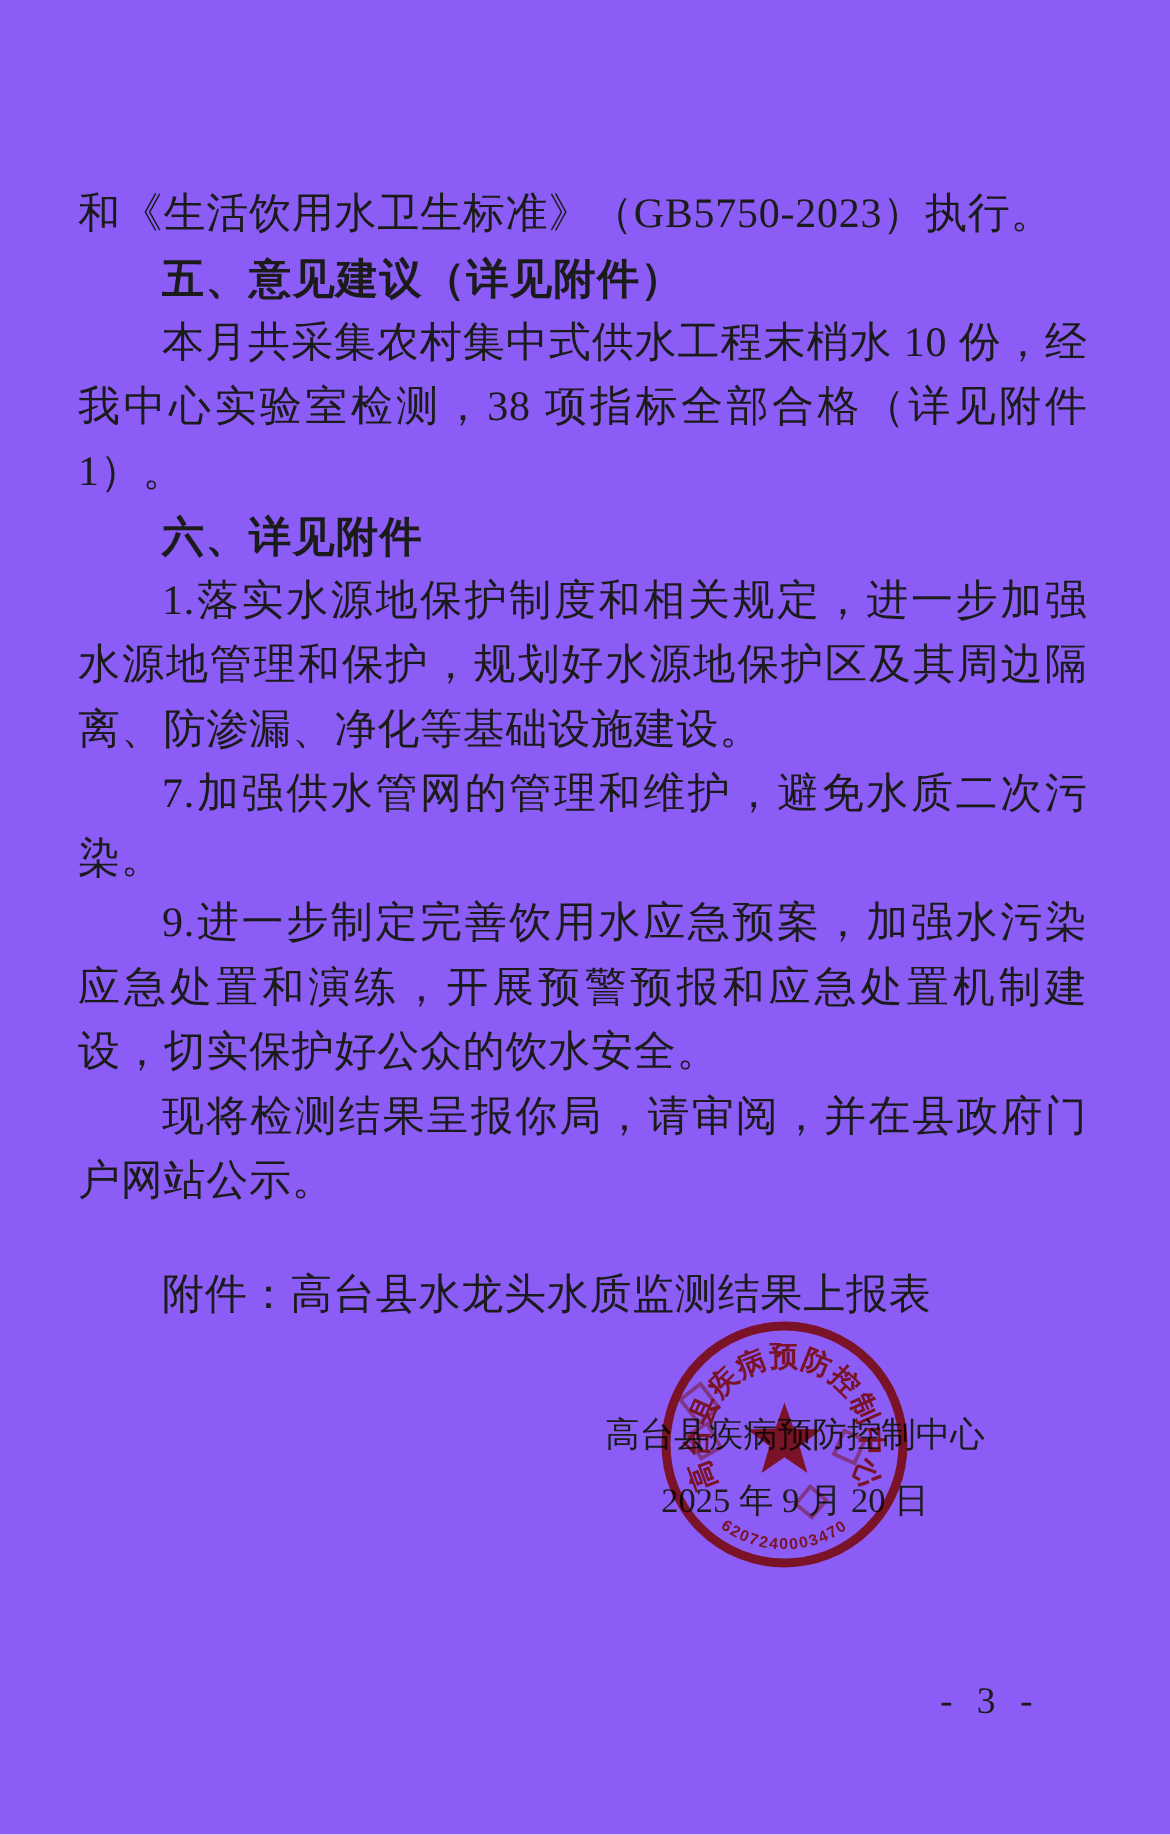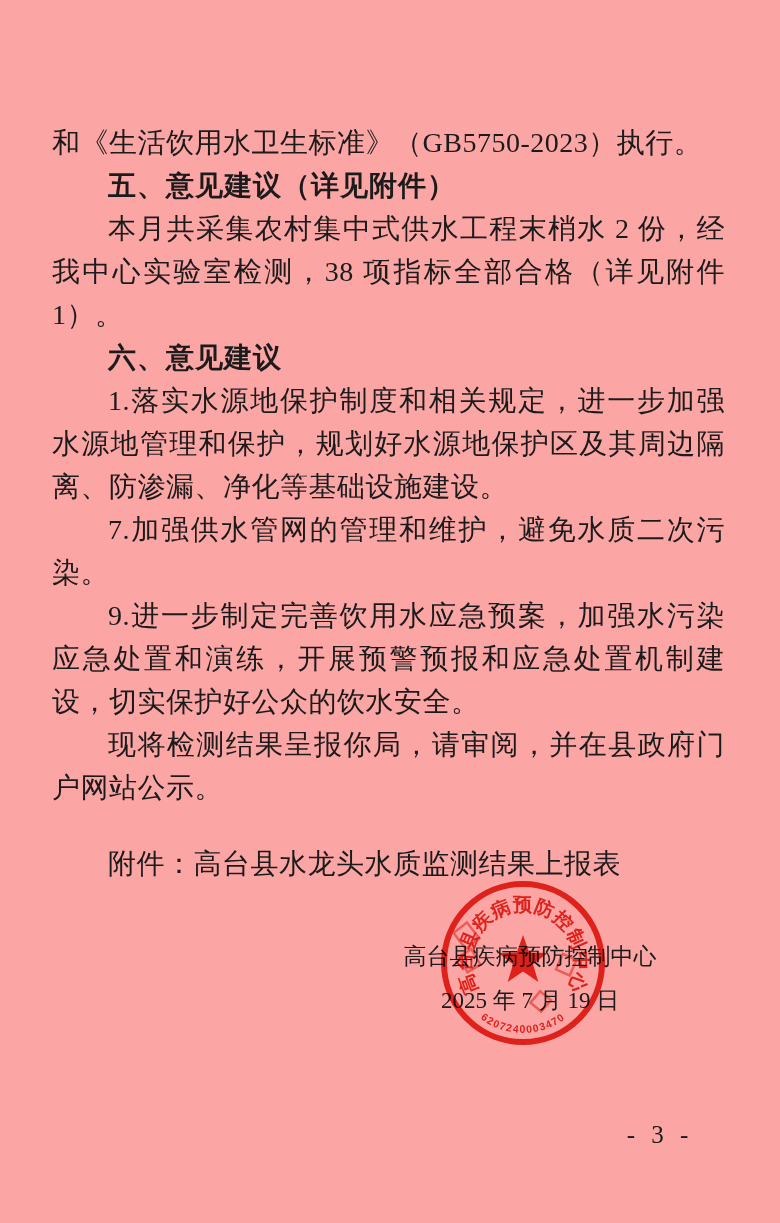--- a/index.html
+++ b/index.html
@@ -4,21 +4,21 @@
 <style>
   html, body {
     margin: 0;
     padding: 0;
     background: #ffffff;
   }
   .page {
     position: relative;
     width: 780px;
     height: 1223px;
-    background: #fca5a5;
+    background: #8b5cf6;
     overflow: hidden;
     font-family: "Liberation Serif", serif;
     color: #1b1b1b;
   }
   .doc-body {
     position: absolute;
     top: 121px;
     left: 52px;
     width: 673px;
   }
@@ -88,31 +88,31 @@
   }
 </style>
 </head>
 <body>
 
 <div class="page">
 
   <div class="doc-body">
     <p class="plain">和《生活饮用水卫生标准》（GB5750-2023）执行。</p>
     <p class="heading">五、意见建议（详见附件）</p>
-    <p class="indent">本月共采集农村集中式供水工程末梢水 2 份，经我中心实验室检测，38 项指标全部合格（详见附件 1）。</p>
-    <p class="heading">六、意见建议</p>
+    <p class="indent">本月共采集农村集中式供水工程末梢水 10 份，经我中心实验室检测，38 项指标全部合格（详见附件 1）。</p>
+    <p class="heading">六、详见附件</p>
     <p class="indent">1.落实水源地保护制度和相关规定，进一步加强水源地管理和保护，规划好水源地保护区及其周边隔离、防渗漏、净化等基础设施建设。</p>
     <p class="indent">7.加强供水管网的管理和维护，避免水质二次污染。</p>
     <p class="indent">9.进一步制定完善饮用水应急预案，加强水污染应急处置和演练，开展预警预报和应急处置机制建设，切实保护好公众的饮水安全。</p>
     <p class="indent">现将检测结果呈报你局，请审阅，并在县政府门户网站公示。</p>
     <p class="attachment">附件：高台县水龙头水质监测结果上报表</p>
   </div>
 
   <div class="sig-line sig-org">高台县疾病预防控制中心</div>
-  <div class="sig-line sig-date">2025 年 7 月 19 日</div>
+  <div class="sig-line sig-date">2025 年 9 月 20 日</div>
 
   <svg class="seal" viewBox="0 0 170 170" aria-hidden="true">
     <defs>
       <path id="sealTopArc" d="M 42.4 114.8 A 52 52 0 1 1 127.6 114.8" fill="none"></path>
       <path id="sealBottomArc" d="M 33 131.8 A 70 70 0 0 0 137 131.8" fill="none"></path>
     </defs>
 
     <circle cx="85" cy="85" r="79" fill="none" stroke="#df2318" stroke-width="6"></circle>
 
     <polygon points="85,57 91.2,74.5 109.7,75 95,86.2 100.3,104 85,93.5 69.7,104 75,86.2 60.3,75 78.8,74.5" fill="#df2318"></polygon>

